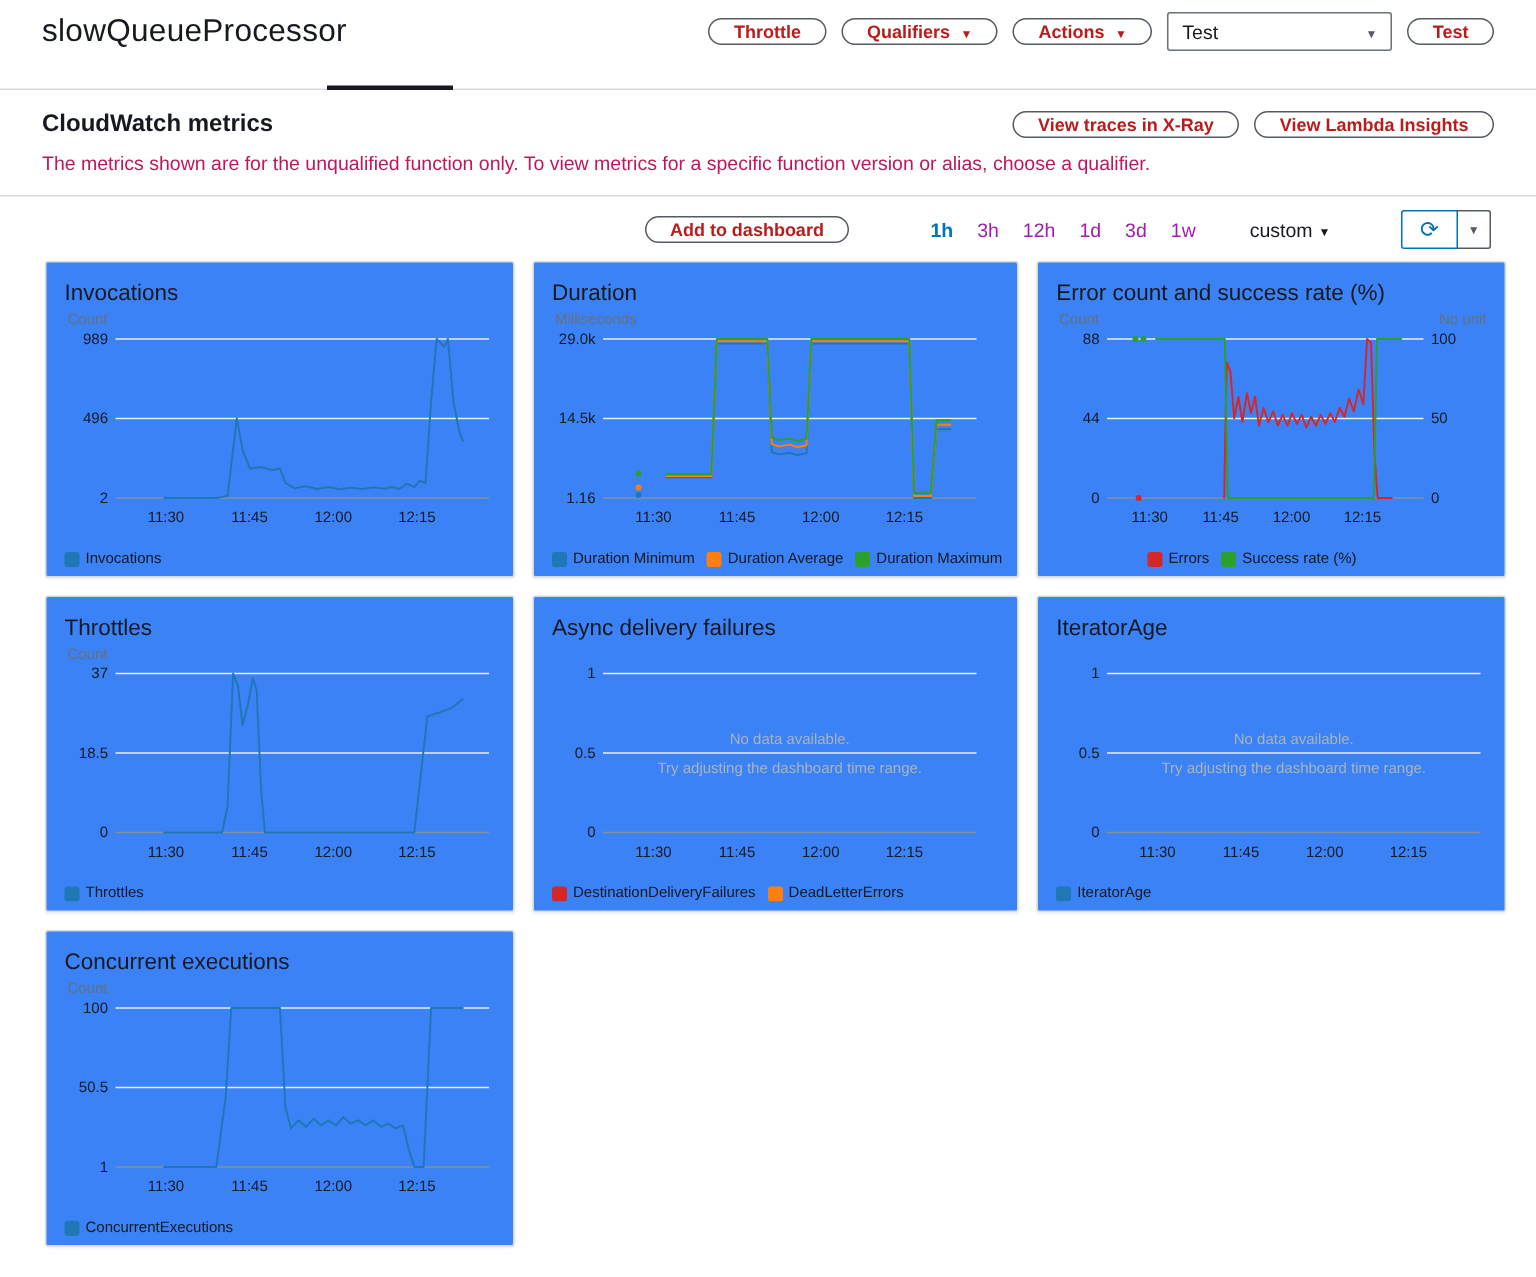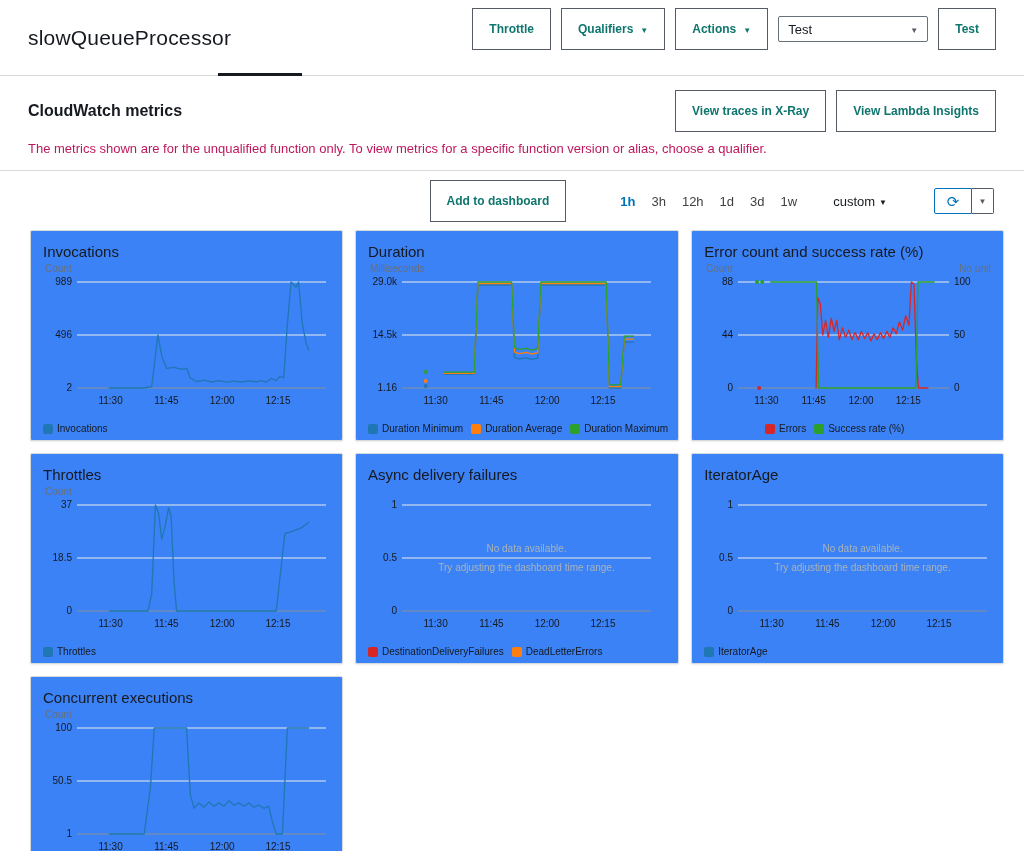--- a/index.html
+++ b/index.html
@@ -1,35 +1,35 @@
 <!DOCTYPE html>
 <html><head>
 <meta charset="utf-8">
 <style>
 *{box-sizing:border-box;margin:0;padding:0}
 html,body{width:1024px}
 body{height:851px;overflow:hidden;background:#fff;color:#16191f;font-family:"Liberation Sans","DejaVu Sans",sans-serif;font-size:13px}
-.header{display:flex;justify-content:space-between;align-items:flex-end;padding:8px 28px 0 28px}
+.header{display:flex;justify-content:space-between;align-items:center;padding:8px 28px 0 28px}
 .fn-title{font-size:21px;font-weight:500;letter-spacing:.2px}
 .actions{display:flex;gap:10px;align-items:center}
-.btn{display:inline-flex;align-items:center;justify-content:center;gap:7px;background:#fff;border:1px solid #545b64;border-radius:0;color:#0f766e;font-weight:700;font-size:12px;padding:0 16px;height:42px;cursor:pointer;font-family:inherit;white-space:nowrap}
+.btn{display:inline-flex;align-items:center;justify-content:center;gap:7px;background:#fff;border:1px solid #545b64;border-radius:12px;color:#b91c1c;font-weight:700;font-size:12px;padding:0 16px;height:18px;cursor:pointer;font-family:inherit;white-space:nowrap}
 .caret{font-size:8px;position:relative;top:1px}
 .select{display:flex;justify-content:space-between;align-items:center;width:150px;height:26px;border:1px solid #687078;border-radius:2px;padding:0 9px;color:#16191f;font-size:13px;cursor:pointer;background:#fff}
 .select .caret{color:#545b64}
 .tabs{position:relative;height:20px;margin-top:6px;border-bottom:1px solid #d5dbdb}
 .tab-ind{position:absolute;bottom:-1px;left:218px;width:84px;height:3px;background:#16191f}
 .metrics-head{padding:14px 28px 0 28px}
 .mh-row{display:flex;justify-content:space-between;align-items:center}
 .mh-row h2{font-size:16px;font-weight:700}
 .mh-buttons{display:flex;gap:10px}
 .desc{margin-top:9px;font-size:13px;color:#be185d}
 .divider{border-bottom:1px solid #d5dbdb;margin-top:14px}
 .toolbar{display:flex;justify-content:flex-end;align-items:center;gap:27px;padding:9px 30px 4px 30px}
 .ranges{display:flex;gap:2px;margin-left:20px}
-.range{padding:2px 7px;color:#404040;cursor:pointer;font-size:13px}
+.range{padding:2px 7px;color:#a21caf;cursor:pointer;font-size:13px}
 .range.active{color:#0073bb;font-weight:700}
 .custom{display:flex;align-items:center;gap:4px;padding:2px 2px;cursor:pointer}
 .refresh-group{display:flex;margin-left:18px}
 .btn-refresh{width:38px;height:26px;border:1px solid #0073bb;background:#fff;border-radius:2px 0 0 2px;color:#0073bb;font-size:15px;cursor:pointer;line-height:1;font-family:inherit}
 .btn-refresh-caret{width:22px;height:26px;border:1px solid #545b64;border-left:none;background:#fff;border-radius:0 2px 2px 0;color:#545b64;font-size:8px;cursor:pointer;font-family:inherit}
 .grid{display:grid;grid-template-columns:repeat(3,1fr);gap:12px;padding:4px 30px 10px 30px}
 .card{background:#3b82f6;border:1px solid #d5dbdb;border-radius:2px;box-shadow:0 1px 2px rgba(0,0,0,.08);padding:12px 10px 6px 10px}
 .card-title{font-size:15px;margin-bottom:2px;padding-left:2px}
 .legend{display:flex;gap:8px;font-size:10px;margin-top:2px;padding-left:2px;white-space:nowrap;overflow:hidden}
 .legend.spread{justify-content:center;padding-right:28px}

